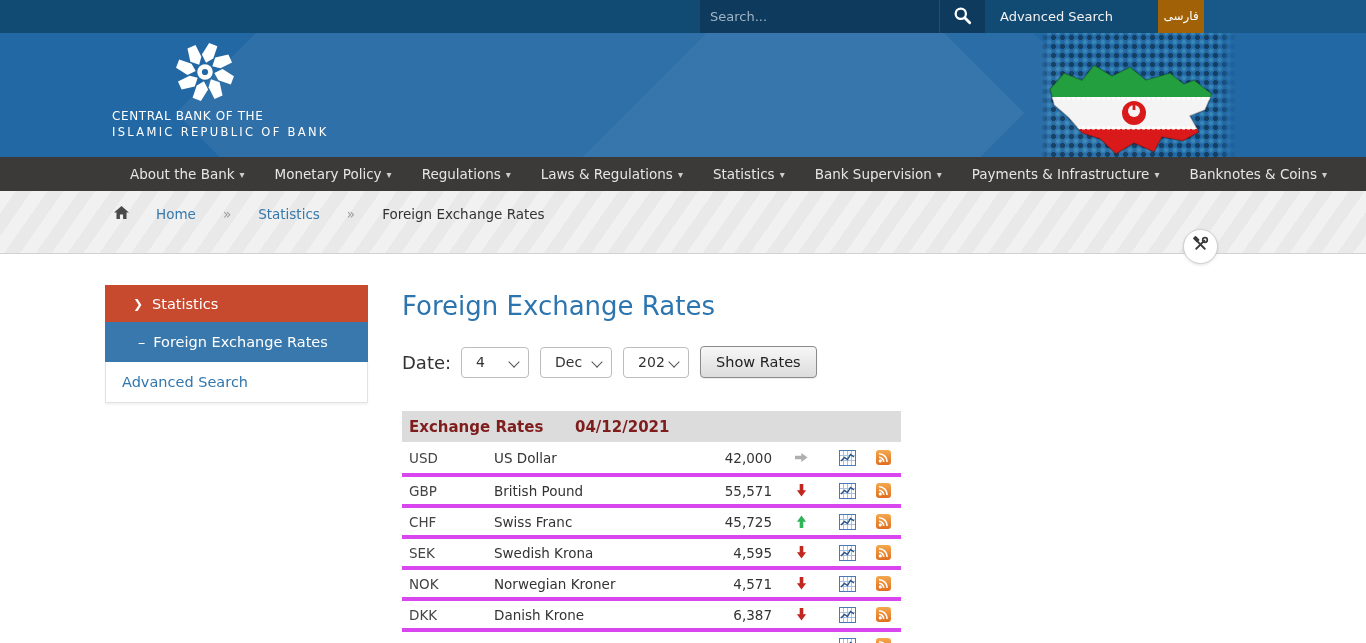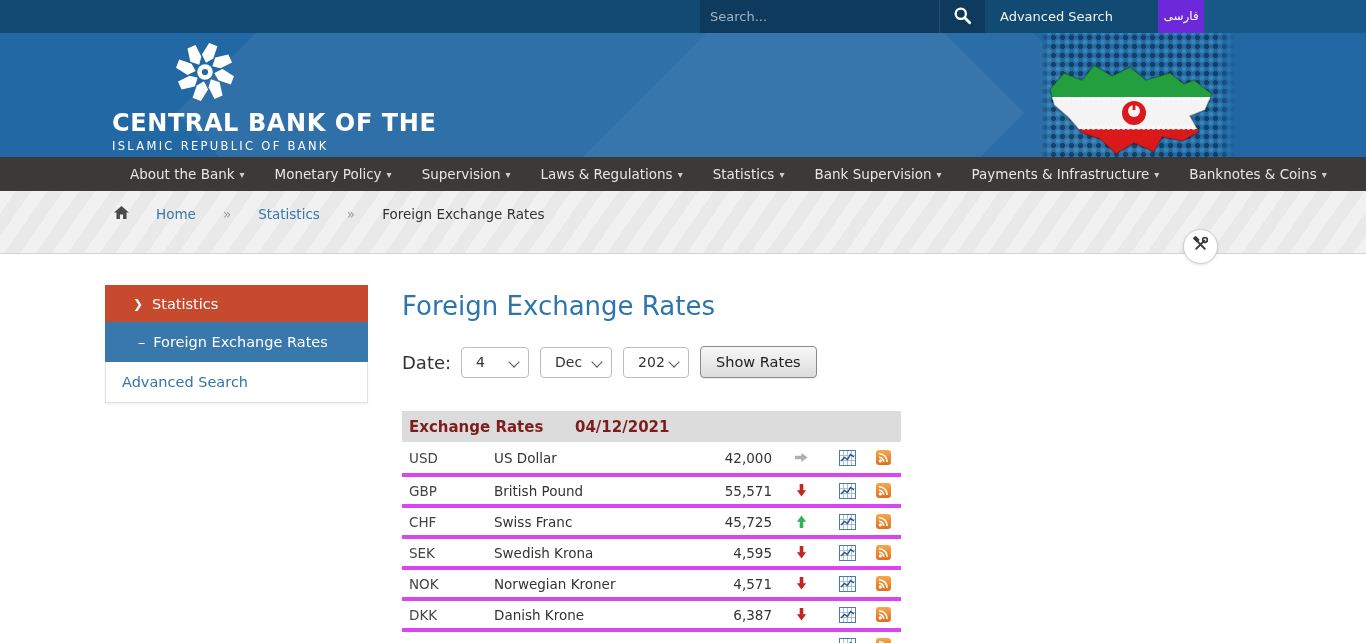--- a/index.html
+++ b/index.html
@@ -9,32 +9,32 @@
   
   #topbar { position:absolute; top:0; left:0; width:1366px; height:33px; background:#114a72; z-index:30; }
   #search-wrap { position:absolute; left:700px; top:0; width:285px; height:33px; background:#0e3a5d; display:flex; }
   #search-input { flex:1; background:transparent; border:none; outline:none; color:#cfd9e2;
                   font-size:13px; padding:0 10px; font-family:inherit; }
   #search-input::placeholder { color:#9fb4c6; }
   #search-btn { width:46px; border:none; background:transparent; border-left:1px solid rgba(255,255,255,.10);
                 cursor:pointer; display:flex; align-items:center; justify-content:center; }
   #adv-search { position:absolute; left:1000px; top:0; height:33px; line-height:33px;
                 color:#f2f2f2; font-size:13px; cursor:pointer; }
-  #farsi { position:absolute; left:1158px; top:0; width:46px; height:33px; background:#6d28d9;
+  #farsi { position:absolute; left:1158px; top:0; width:46px; height:33px; background:#a16207;
            color:#fff; font-size:12px; text-align:center; line-height:33px; cursor:pointer; }
   #topbar-right-strip { position:absolute; left:1204px; top:0; right:0; height:33px; background:#19598a; }
 
   
   #header { position:absolute; top:33px; left:0; width:1366px; height:124px; background:#2268a4; overflow:hidden; }
   .hdr-shape { position:absolute; background:rgba(255,255,255,.06); }
   #shape1 { width:600px; height:600px; left:300px; top:-220px; transform:rotate(45deg); }
   #shape2 { width:500px; height:500px; left:620px; top:-60px; transform:rotate(45deg); background:rgba(255,255,255,.045); }
   #logo { position:absolute; left:112px; top:8px; width:300px; color:#fff; }
   #emblem { display:block; margin:0 0 2px 62px; }
-  #bank-line1 { font-size:24px; font-weight:bold; letter-spacing:.6px; white-space:nowrap; }
+  #bank-line1 { font-size:12px; font-weight:normal; letter-spacing:.6px; white-space:nowrap; }
   #bank-line2 { font-size:11.5px; letter-spacing:2.3px; white-space:nowrap; margin-top:2px; }
   #dots-zone { position:absolute; left:1040px; top:0; width:196px; height:124px;
     background-image:
       radial-gradient(circle, rgba(8,30,48,.55) 2.2px, transparent 2.7px),
       radial-gradient(circle, rgba(98,190,214,.38) 2px, transparent 2.5px);
     background-size:9px 9px, 9px 9px;
     background-position:0 0, 4.5px 4.5px;
     -webkit-mask-image:linear-gradient(to right, transparent 0, #000 6%, #000 90%, transparent 100%);
             mask-image:linear-gradient(to right, transparent 0, #000 6%, #000 90%, transparent 100%);
   }
@@ -181,21 +181,21 @@
     <span class="nav-label">About the Bank</span>
     <span class="nav-caret">▾</span>
   </div>
 
   <div class="nav-item">
     <span class="nav-label">Monetary Policy</span>
     <span class="nav-caret">▾</span>
   </div>
 
   <div class="nav-item">
-    <span class="nav-label">Supervision</span>
+    <span class="nav-label">Regulations</span>
     <span class="nav-caret">▾</span>
   </div>
 
   <div class="nav-item">
     <span class="nav-label">Laws &amp; Regulations</span>
     <span class="nav-caret">▾</span>
   </div>
 
   <div class="nav-item">
     <span class="nav-label">Statistics</span>

